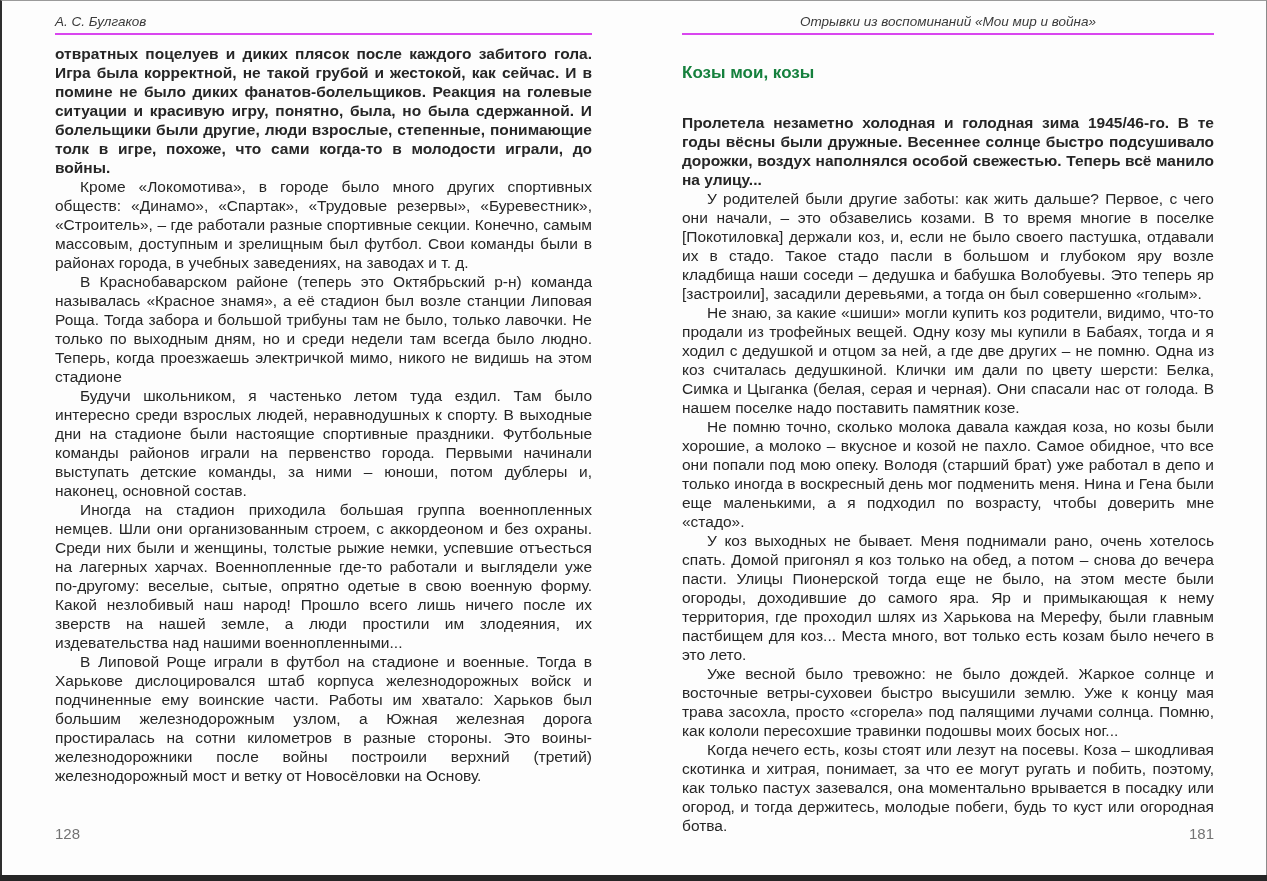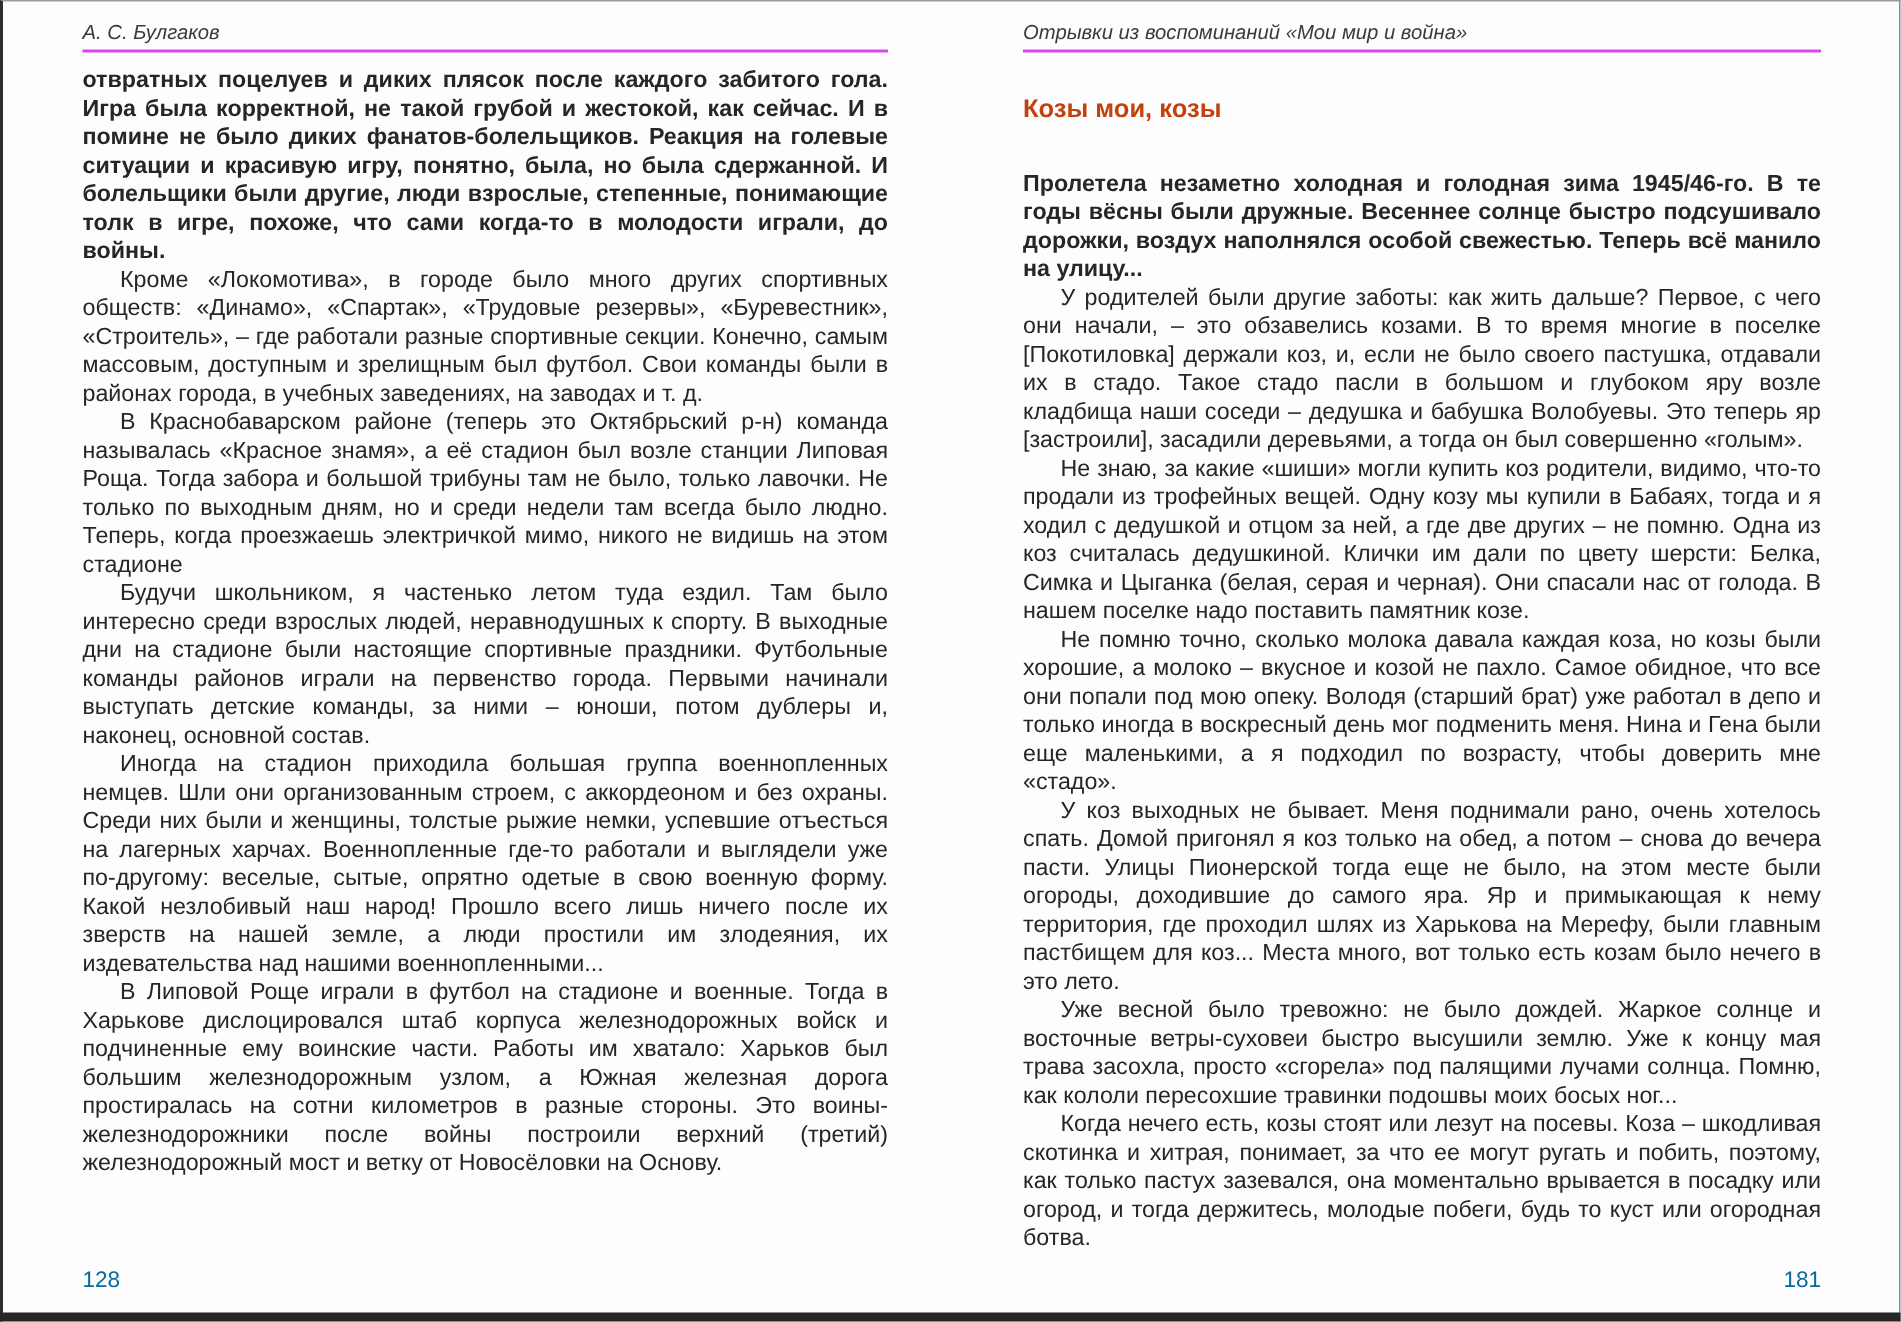--- a/index.html
+++ b/index.html
@@ -38,44 +38,44 @@
   .page-left  { left: 55px;  width: 537px; }
   .page-right { left: 682px; width: 532px; }
   .page-header {
     font-style: italic;
     font-size: 13.5px;
     line-height: 15px;
     color: #3a3a3a;
     padding-bottom: 4px;
     border-bottom: 2px solid #d946ef;
   }
-  .page-header.align-right { text-align: left; font-style: italic; }
+  .page-header.align-right { text-align: center; font-style: italic; }
   .body-text {
     margin-top: 9px;
     font-size: 15.5px;
     line-height: 19px;
     text-align: justify;
     color: #262626;
   }
   .body-text p { margin: 0; }
   .body-text p.indent { text-indent: 25px; }
   .body-text p.no-indent { text-indent: 0; font-weight: bold; }
   .section-heading {
     font-size: 17px;
     font-weight: bold;
     margin: 28px 0 31px 0;
     text-align: left;
     text-indent: 0;
-    color: #c2410c;
+    color: #15803d;
   }
   .page-number {
     position: absolute;
-    top: 831px;
+    top: 811px;
     font-size: 15px;
-    color: #0369a1;
+    color: #737373;
   }
   .page-number.pn-left  { left: 0; }
   .page-number.pn-right { right: 0; }
 </style>
 </head>
 <body>
 
 <div class="scan-frame"></div>
 
 <div class="page page-left">

